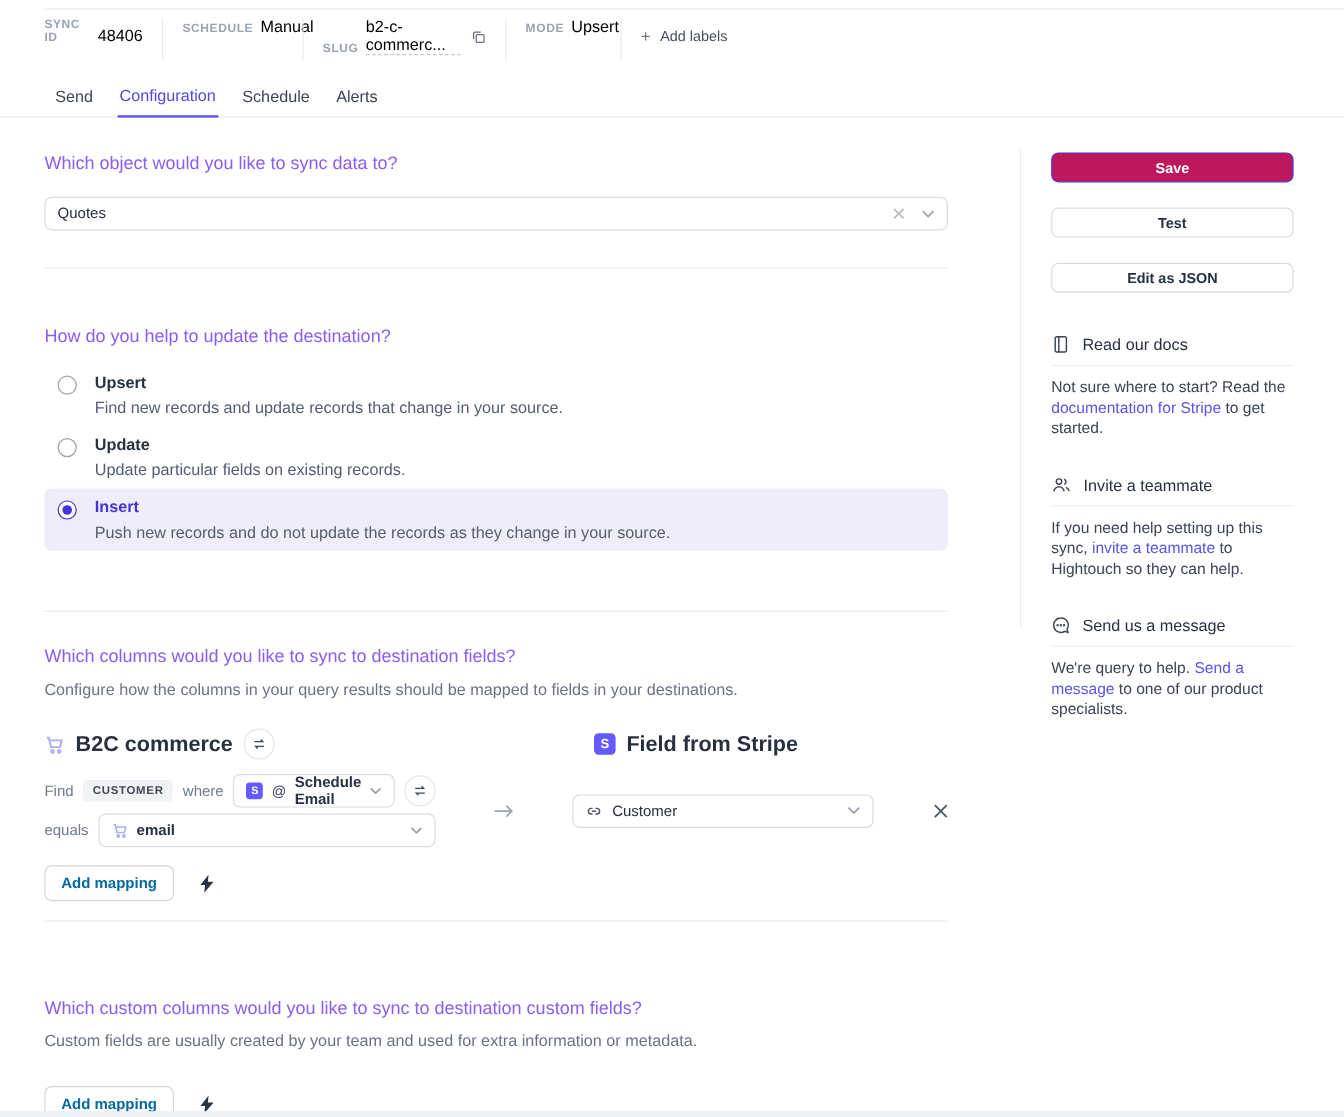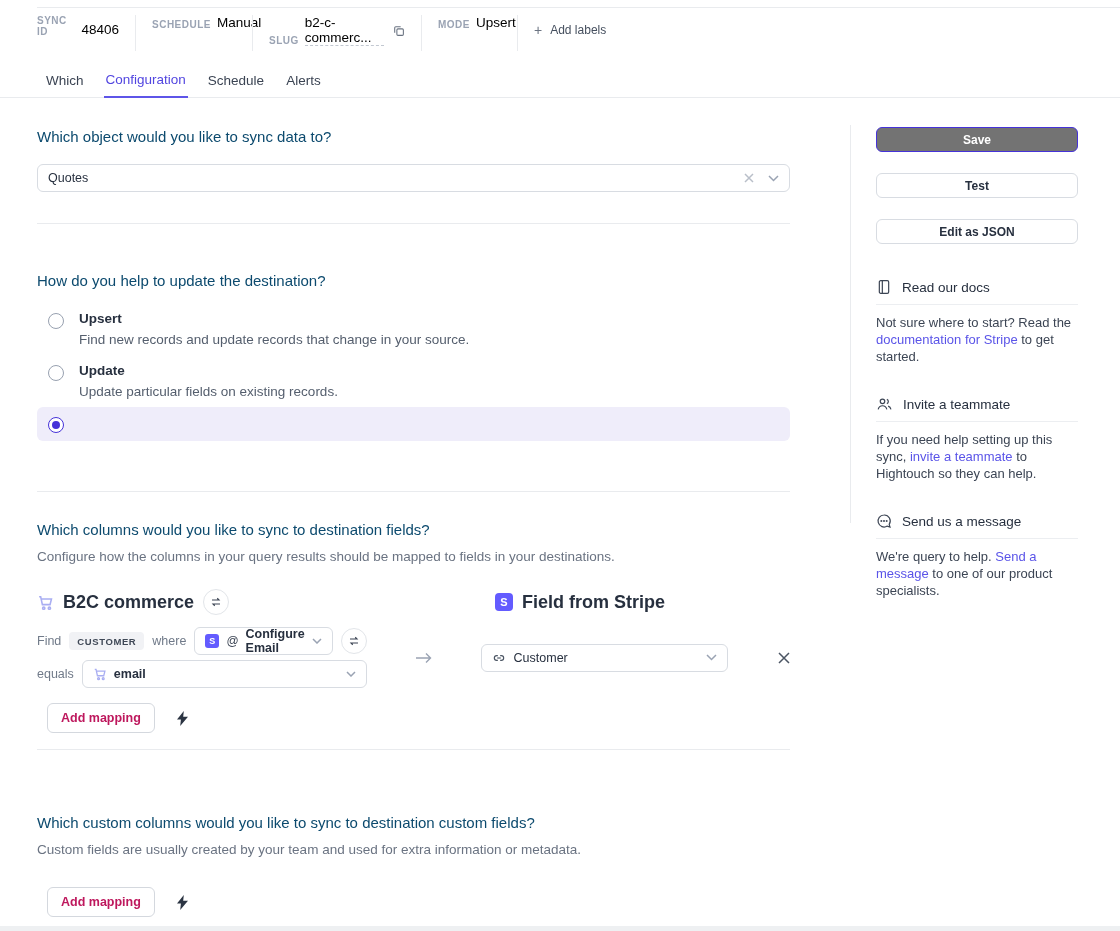--- a/index.html
+++ b/index.html
@@ -23,21 +23,21 @@
   
   .tabs { position:absolute; left:0; right:0; top:70px; border-bottom:1px solid #e9ebee; padding-left:44px; display:flex; gap:18px; }
   .tab { font-size:13.5px; color:#3b4453; padding:2px 2px 9px; cursor:pointer; background:none; border:none; font-family:inherit; }
   .tab.active { color:#5246e0; font-weight:500; border-bottom:2px solid #5e55e8; margin-bottom:-1px; }
 
   
   .main { position:absolute; left:37px; top:110px; width:753px; }
   .vdivider { position:absolute; left:850px; top:125px; width:1px; height:398px; background:#e9ebee; }
   .sidebar { position:absolute; left:876px; top:127px; width:202px; }
 
-  .question { font-size:15px; font-weight:500; color:#0c4a6e; }
+  .question { font-size:15px; font-weight:500; color:#8b5cf6; }
   .subtitle { font-size:13.5px; color:#6a7382; }
   .divider { border:none; border-top:1px solid #e9ebee; }
 
   
   .select { border:1px solid #d8dce2; border-radius:6px; height:28px; background:#fff; display:flex; align-items:center; padding:0 10px; cursor:pointer; }
   .select-value { font-size:12.5px; color:#27303f; }
   .select .right { margin-left:auto; display:flex; align-items:center; gap:14px; }
 
   .q1 { margin-top:18px; }
   .object-select { margin-top:19px; }
@@ -75,31 +75,31 @@
   .object-chip { background:#f1f2f5; border-radius:4px; padding:4px 8px 3px; font-size:9.5px; font-weight:600; letter-spacing:.6px; color:#3f4856; }
   .map-select { flex:1; gap:7px; }
   .map-select .select-value { font-weight:600; }
   .at-sign { font-size:12px; color:#3c4554; }
   .map-arrow { margin:0 14px 0 13px; color:#9aa3b3; display:flex; }
   .dest-select { width:340px; gap:8px; }
   .remove-x { margin-left:15px; background:none; border:none; cursor:pointer; color:#4b5563; display:flex; }
   .cart-icon { color:#a9aef2; display:flex; }
 
   .add-mapping-row { margin-top:15px; display:flex; align-items:center; gap:22px; }
-  .add-mapping-btn { border:1px solid #d4d8de; border-radius:6px; background:#fff; padding:7px 13px; font-size:12.5px; font-weight:600; color:#be185d; font-family:inherit; cursor:pointer;margin-left:10px; }
+  .add-mapping-btn { border:1px solid #d4d8de; border-radius:6px; background:#fff; padding:7px 13px; font-size:12.5px; font-weight:600; color:#0369a1; font-family:inherit; cursor:pointer; }
   .bolt { color:#2b3442; display:flex; cursor:pointer; }
 
   .divider-3 { margin-top:16px; }
   .q4 { margin-top:64px; }
   .sub4 { margin-top:11px; }
   .add-row-2 { margin-top:30px; }
 
   
   .btn { width:100%; height:25px; border-radius:6px; font-size:12px; font-weight:600; font-family:inherit; cursor:pointer; display:flex; align-items:center; justify-content:center; }
-  .btn-primary { background:#737373; border:1px solid #4633d9; color:#fff; }
+  .btn-primary { background:#be185d; border:1px solid #4633d9; color:#fff; }
   .btn-secondary { background:#fff; border:1px solid #d8dce2; color:#27303f; margin-top:21px; }
   .side-section { margin-top:31px; }
   .side-heading { display:flex; align-items:center; gap:10px; font-size:13.5px; color:#27303f; }
   .side-rule { border:none; border-top:1px solid #eceef1; margin-top:9px; }
   .side-text { margin-top:9px; font-size:13px; line-height:17px; color:#3c4554; }
   .side-link { color:#5a54e8; cursor:pointer; }
   .side-icon { color:#3c4554; display:flex; }
 
   .bottom-strip { position:absolute; left:0; right:0; bottom:0; height:5px; background:#eef0f2; }
 </style>
@@ -138,21 +138,21 @@
       <span class="meta-value">Upsert</span>
     </div>
     <div class="meta-divider"></div>
     <button class="add-labels">
       <span class="plus">+</span>
       <span>Add labels</span>
     </button>
   </header>
 
   <nav class="tabs">
-    <button class="tab">Which</button>
+    <button class="tab">Send</button>
     <button class="tab active">Configuration</button>
     <button class="tab">Schedule</button>
     <button class="tab">Alerts</button>
   </nav>
 
   <div class="vdivider"></div>
 
   <main class="main">
 
     <h2 class="question q1">Which object would you like to sync data to?</h2>
@@ -181,20 +181,24 @@
       </div>
       <div class="radio-option">
         <span class="radio"></span>
         <span>
           <div class="radio-label">Update</div>
           <div class="radio-desc">Update particular fields on existing records.</div>
         </span>
       </div>
       <div class="radio-option selected">
         <span class="radio"></span>
+        <span>
+          <div class="radio-label">Insert</div>
+          <div class="radio-desc">Push new records and do not update the records as they change in your source.</div>
+        </span>
       </div>
     </div>
 
     <hr class="divider divider-2">
 
     <h2 class="question q3">Which columns would you like to sync to destination fields?</h2>
     <p class="subtitle sub3">Configure how the columns in your query results should be mapped to fields in your destinations.</p>
 
     <div class="mapping-header">
       <div class="source-group">
@@ -220,21 +224,21 @@
 
     <div class="mapping-row">
       <div class="map-left">
         <div class="map-line">
           <span>Find</span>
           <span class="object-chip">CUSTOMER</span>
           <span>where</span>
           <div class="select map-select">
             <span class="stripe-badge sm">S</span>
             <span class="at-sign">@</span>
-            <span class="select-value">Configure Email</span>
+            <span class="select-value">Schedule Email</span>
             <span class="right">
               <svg width="10" height="6" viewBox="0 0 10 6" fill="none" stroke="#9aa3b3" stroke-width="1.5">
                   <path d="M1 1l4 4 4-4"></path>
                 </svg>
             </span>
           </div>
           <button class="swap-circle">
             <svg width="12" height="12" viewBox="0 0 24 24" fill="none" stroke="currentColor" stroke-width="2.2">
                 <path d="M4 8h14l-3.5-3.5M20 16H6l3.5 3.5"></path>
               </svg>

